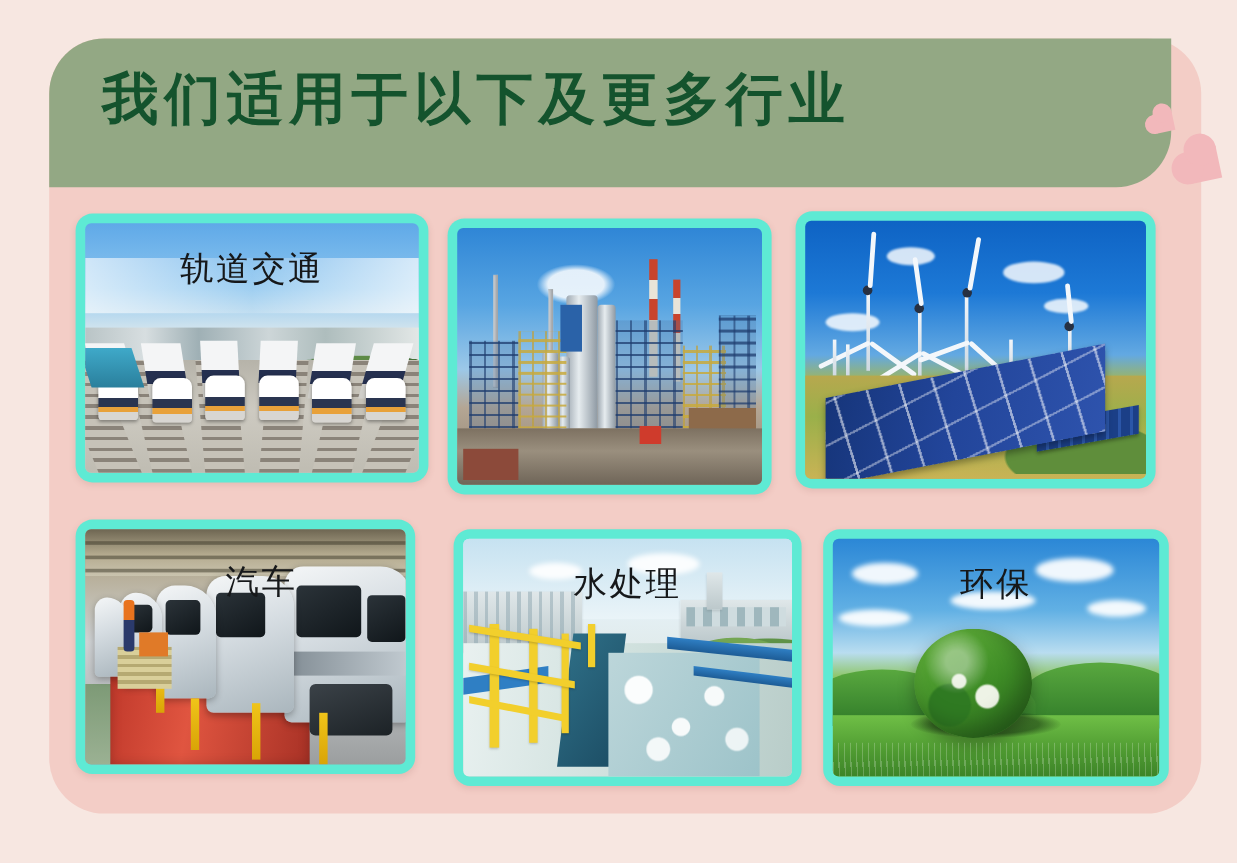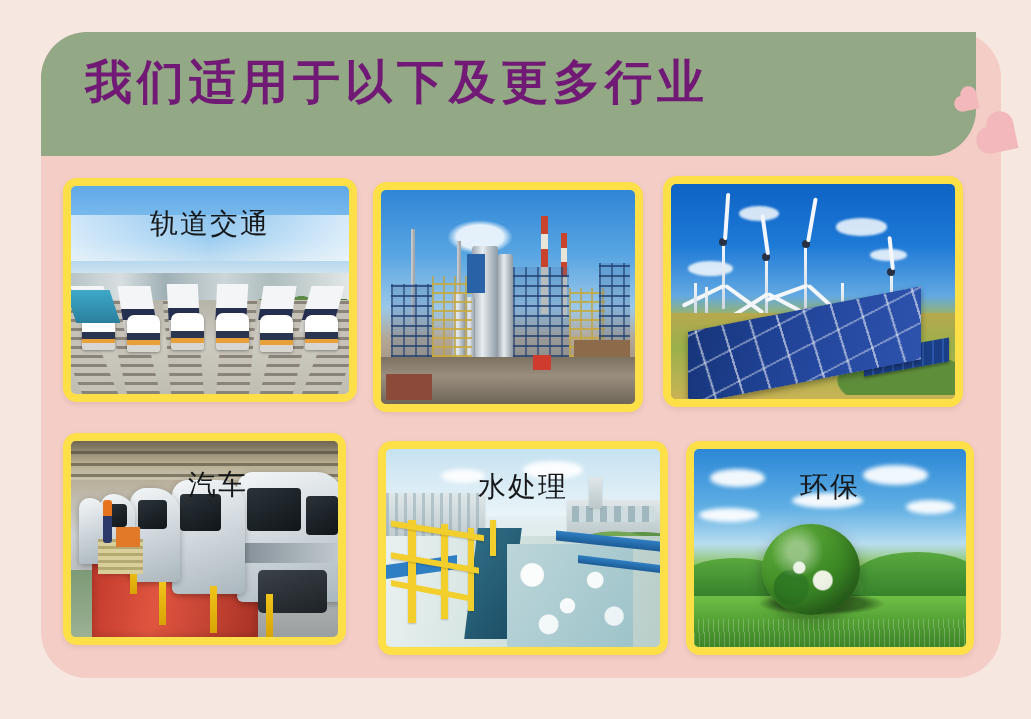--- a/index.html
+++ b/index.html
@@ -29,21 +29,21 @@
     width:935px; height:124px;
     background:#93a884;
     border-top-left-radius:46px;
     border-bottom-right-radius:46px;
   }
   .banner-title {
     position:absolute;
     left:44px; top:26px;
     font-size:47px;
     font-weight:bold;
-    color:#701a75;
+    color:#14532d;
     letter-spacing:5px;
     white-space:nowrap;
     line-height:1;
   }
   .heart {
     position:absolute;
     background:#f2b8bb;
   }
   .heart::before, .heart::after {
     content:""; position:absolute;
@@ -61,21 +61,21 @@
     width:27px; height:27px;
     left:948px; top:92px;
     transform:rotate(-12deg);
   }
 
   
   .grid { position:absolute; left:0; top:0; width:1031px; height:719px; }
 
   .card {
     position:absolute;
-    background:#fde047;
+    background:#5eead4;
     border-radius:14px;
     box-shadow:0 2px 5px rgba(120,70,60,0.13);
     padding:8px;
   }
   .card-photo {
     position:relative;
     width:100%; height:100%;
     border-radius:5px;
     overflow:hidden;
   }

